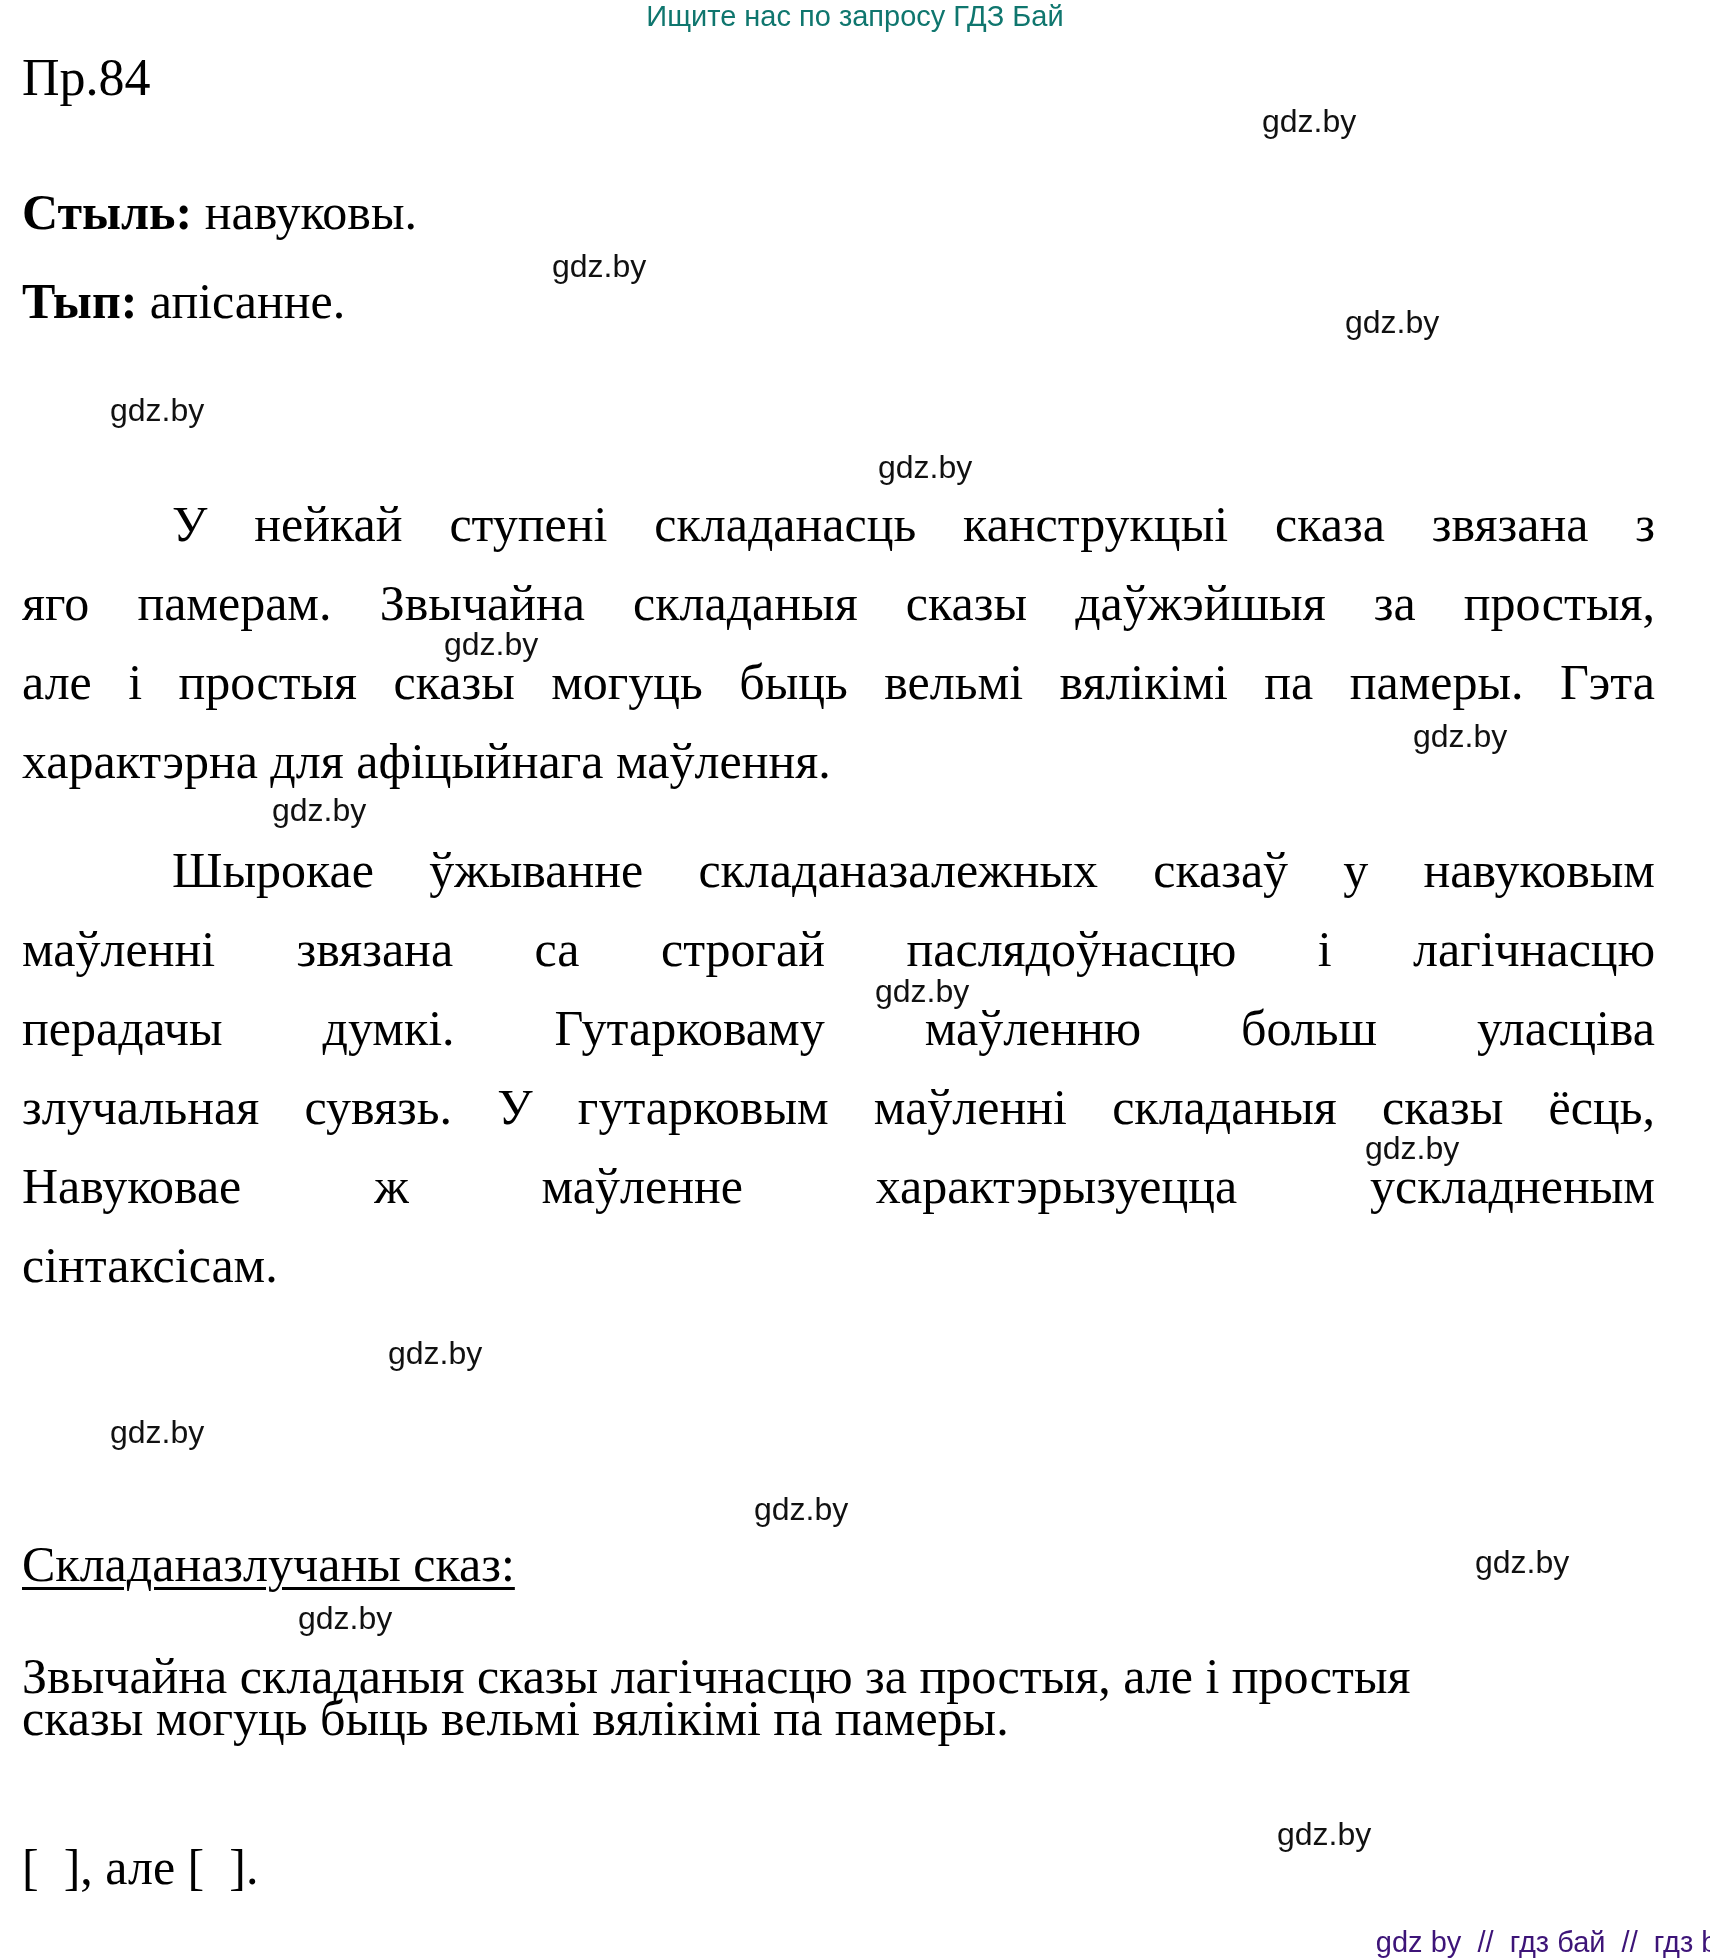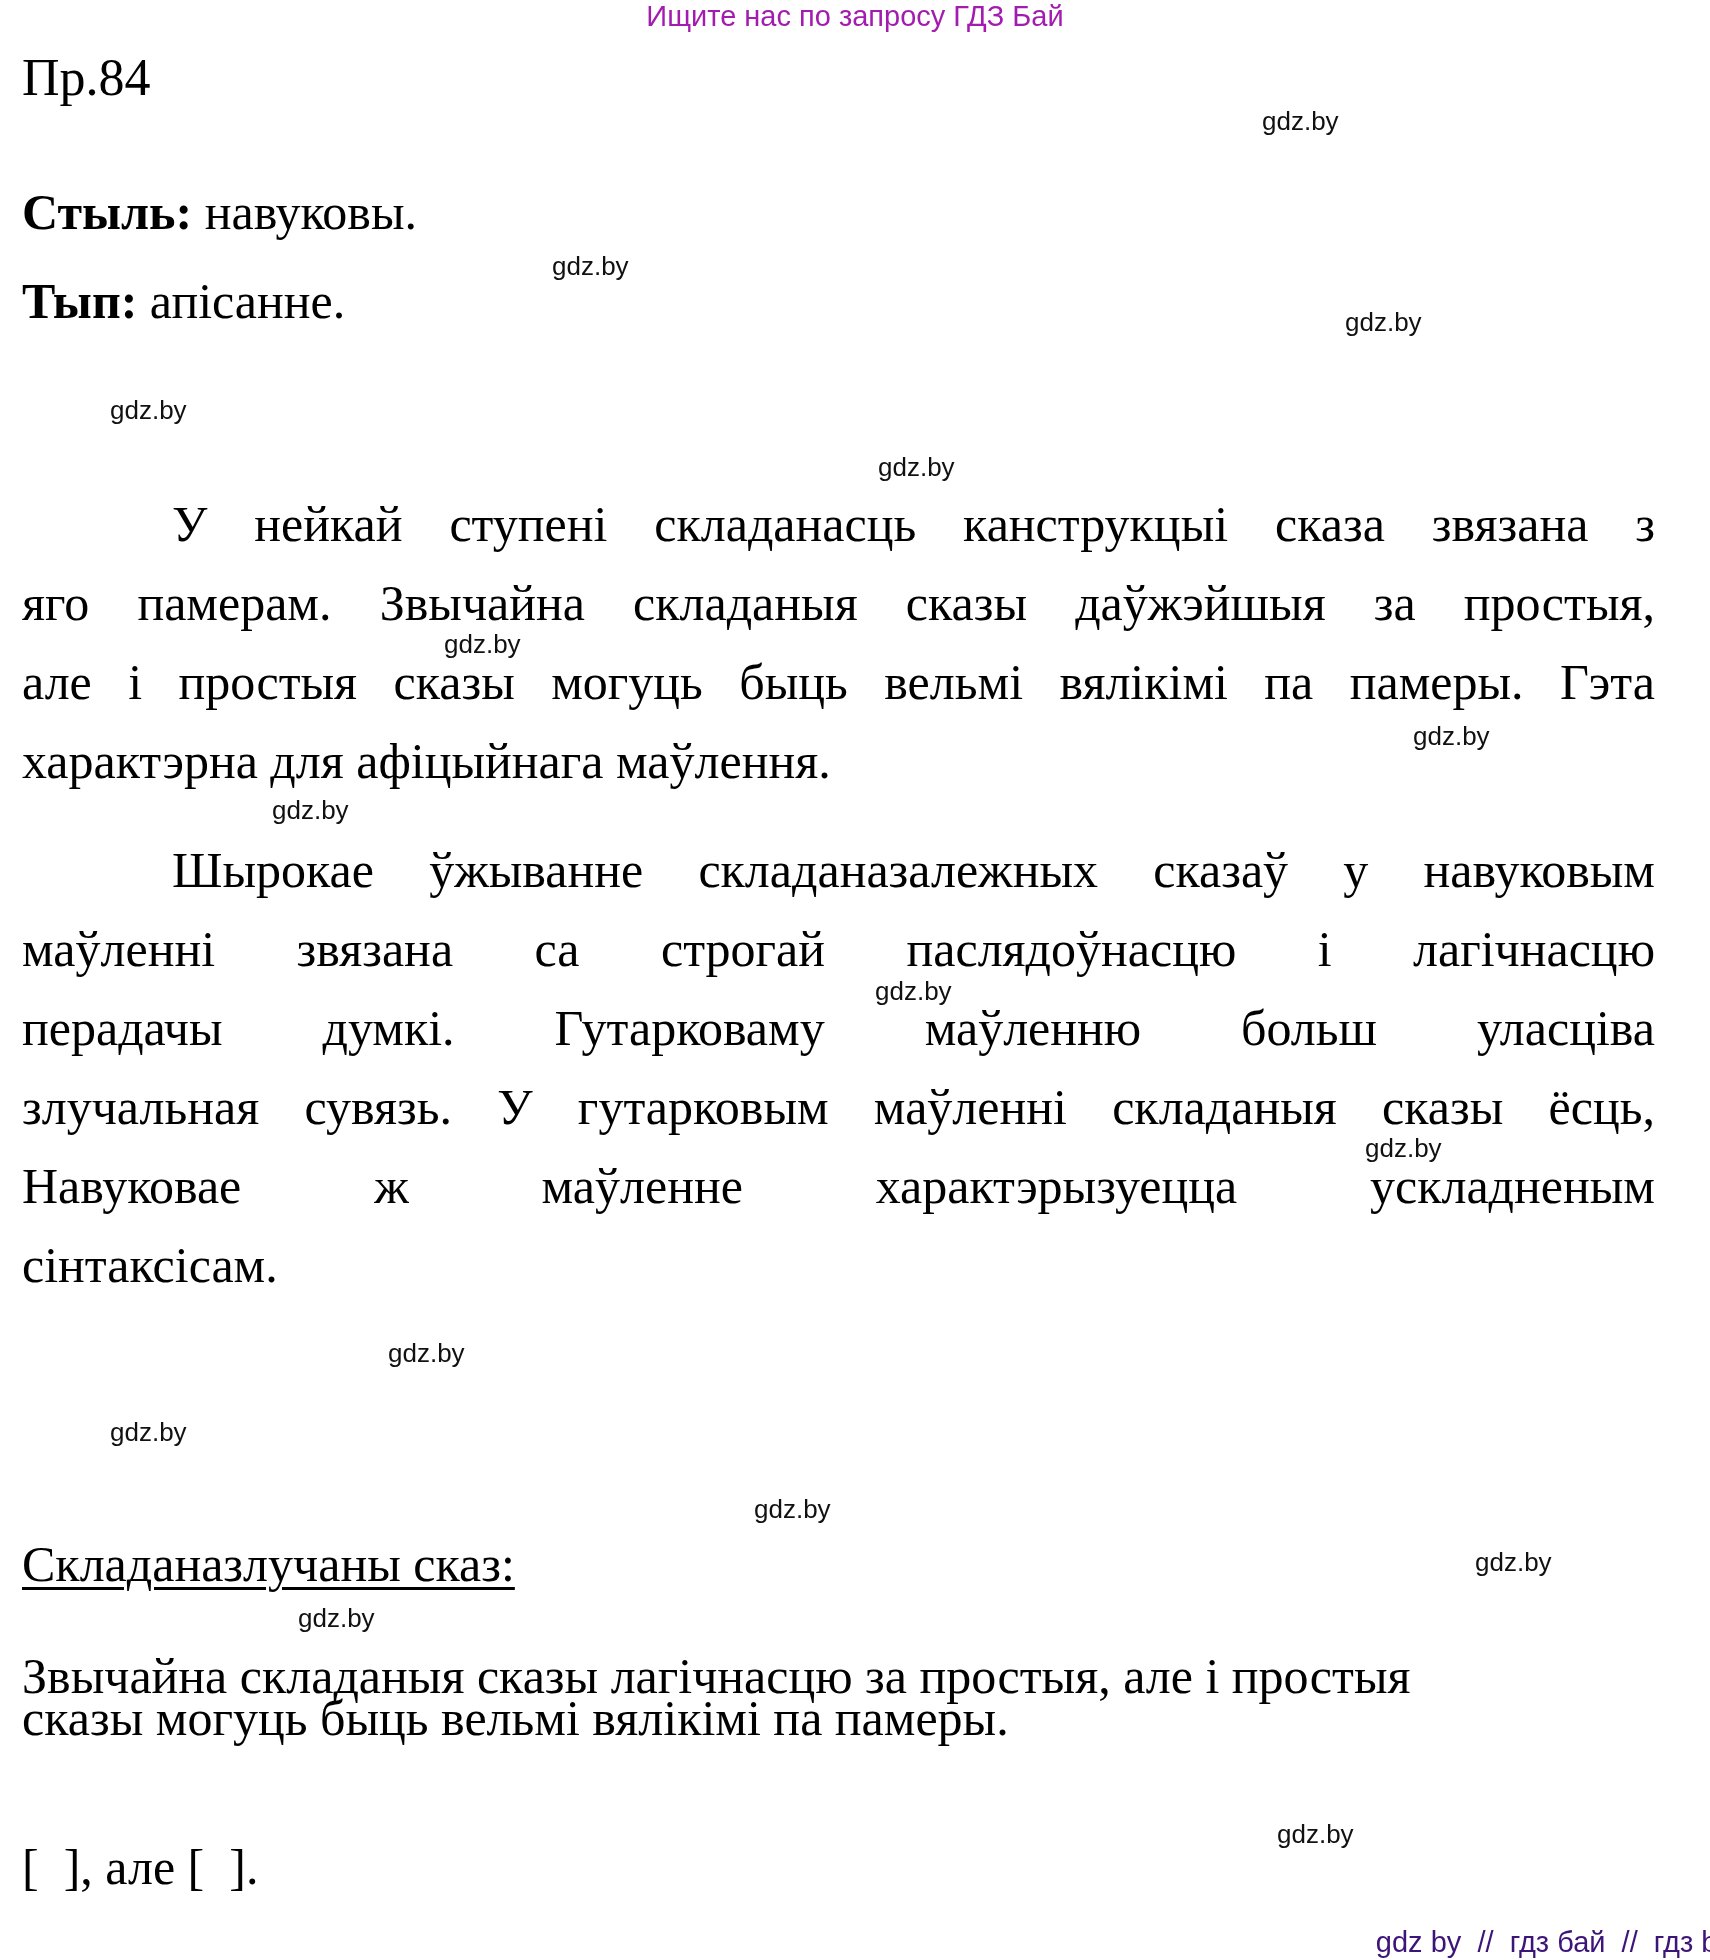--- a/index.html
+++ b/index.html
@@ -1,32 +1,32 @@
 <!DOCTYPE html>
 <html><head>
 <meta charset="utf-8">
 <style>
   html, body { margin:0; padding:0; background:#ffffff; }
   body { width:1710px; height:1960px; position:relative; overflow:hidden; }
   .serif { font-family: "Liberation Serif", "DejaVu Serif", serif; color:#000; }
   .sans  { font-family: "Liberation Sans", "DejaVu Sans", sans-serif; }
   .banner { position:absolute; top:0; left:0; width:1710px; text-align:center;
-            font-size:29px; line-height:32px; color:#a21caf; }
+            font-size:29px; line-height:32px; color:#0f766e; }
   .title { position:absolute; left:22px; top:48px; font-size:52px; line-height:60px; }
   .meta { position:absolute; left:22px; font-size:50px; line-height:58px; }
   .meta b { font-weight:bold; }
   .para { position:absolute; left:22px; width:1633px; font-size:50px; line-height:79px;
           text-align:justify; text-align-last:left; }
   .para .line { display:block; white-space:nowrap; text-align:justify; text-align-last:justify; }
   .para .line.last { text-align-last:left; }
   .para .line.indent { padding-left:150px; }
   .heading { position:absolute; left:22px; top:1534px; font-size:50px; line-height:60px;
              text-decoration:underline; text-decoration-thickness:3px; text-underline-offset:6px; }
   .example { position:absolute; left:22px; font-size:50px; line-height:60px; white-space:nowrap; }
-  .wm { position:absolute; font-size:26px; line-height:32px; color:#111; }
+  .wm { position:absolute; font-size:32px; line-height:32px; color:#111; }
   .footer { position:absolute; left:0; width:1710px; top:1926px; text-align:right;
             font-size:29px; line-height:32px; color:#3d1478; white-space:pre;padding-left:22px; }
 </style>
 </head>
 <body>
 
 <div class="banner sans">Ищите нас по запросу ГДЗ Бай</div>
 
 <div class="title serif">Пр.84</div>
 

